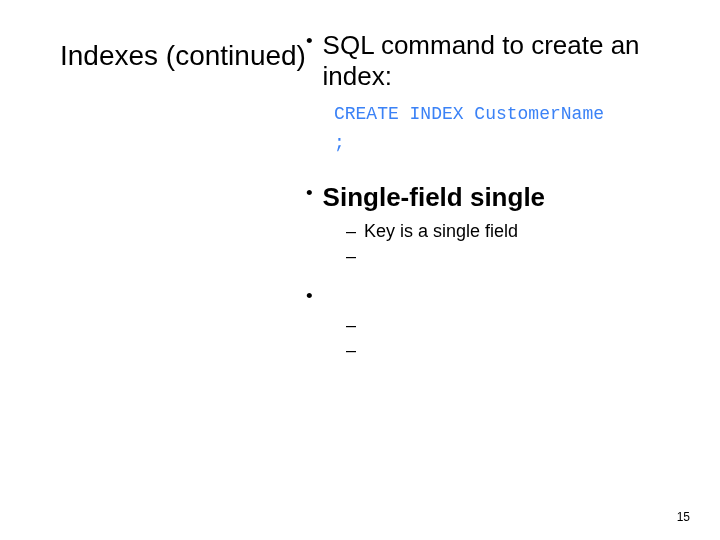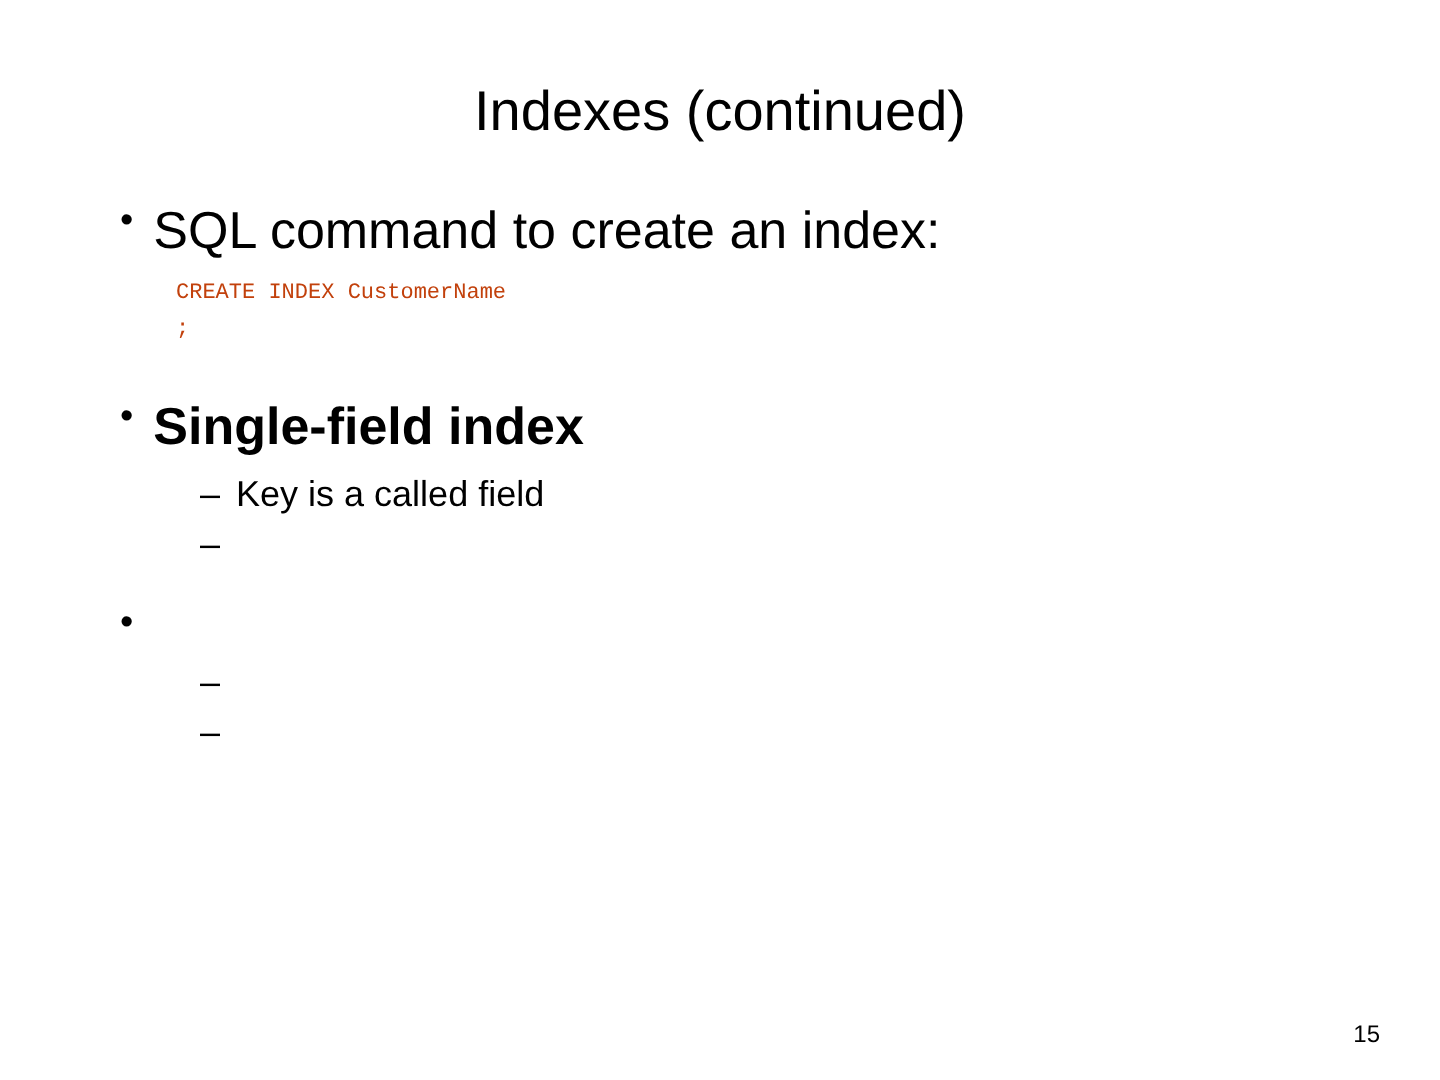--- a/index.html
+++ b/index.html
@@ -15,21 +15,21 @@
       font-family: Arial, sans-serif;
       overflow: hidden;
       position: relative;
     }
 
     .slide {
       width: 720px;
       height: 540px;
       padding: 30px 60px 30px 60px;
       display: flex;
-      flex-direction: column;
+      flex-direction: row;
     }
 
     .slide-title {
       font-size: 28px;
       font-weight: normal;
       text-align: center;
       color: #000000;
       margin-bottom: 28px;
       margin-top: 10px;
     }
@@ -61,22 +61,22 @@
       flex-shrink: 0;
     }
 
     .bullet-text {
       font-size: 26px;
       color: #000000;
     }
 
     .code-block {
       font-family: 'Courier New', Courier, monospace;
-      font-size: 11px;
-      color: #c2410c;
+      font-size: 18px;
+      color: #3b82f6;
       margin-left: 28px;
       margin-top: 4px;
       margin-bottom: 6px;
       line-height: 1.6;
       background: transparent;
     }
 
     .code-line {
       display: block;
       white-space: pre;
@@ -134,26 +134,26 @@
       </div>
       <div class="code-block">
         <span class="code-line">CREATE INDEX CustomerName</span>
         <span class="code-line">;</span>
       </div>
     </div>
 
     <div class="bullet-item">
       <div class="bullet-main">
         <span class="bullet-dot">•</span>
-        <span class="bullet-text"><strong>Single-field index</strong></span>
+        <span class="bullet-text"><strong>Single-field single</strong></span>
       </div>
       <div class="sub-bullets">
         <div class="sub-bullet">
           <span class="sub-dash">–</span>
-          <span class="sub-text">Key is a called field</span>
+          <span class="sub-text">Key is a single field</span>
         </div>
         <div class="sub-bullet">
           <span class="sub-dash">–</span>
         </div>
       </div>
     </div>
 
     <div class="bullet-item">
       <div class="bullet-main">
         <span class="bullet-dot">•</span>

